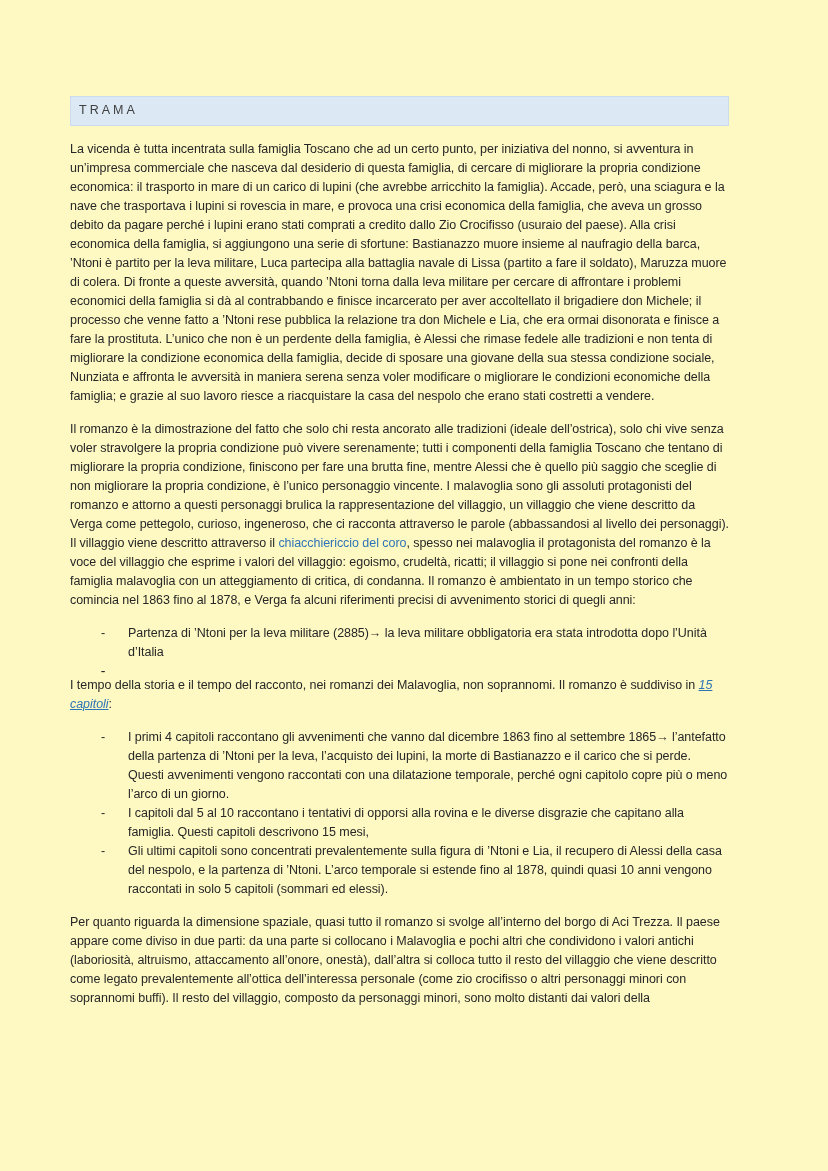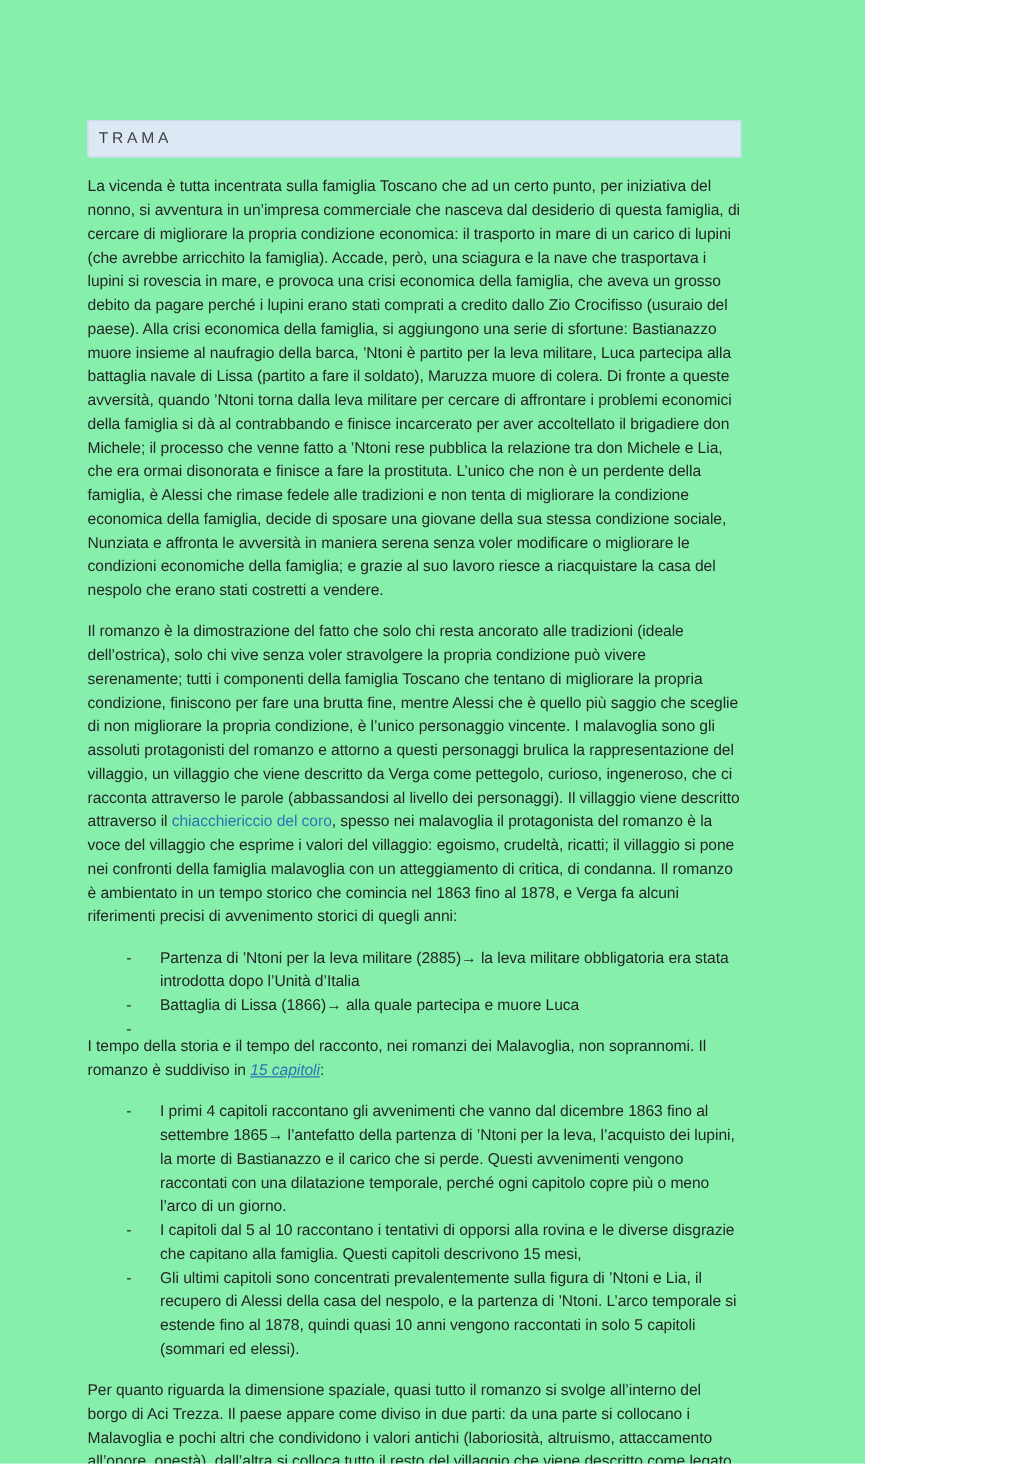--- a/index.html
+++ b/index.html
@@ -1,21 +1,21 @@
 <!DOCTYPE html>
 <html lang="it" style="--accent: #2E74B5; --header-bg: #DCE9F5; --header-border: #CADCEE; --header-text: #404040; --body-text: #262626;"><head>
 <meta charset="utf-8">
 <style>
   html, body { margin: 0; padding: 0; background: #ffffff; }
   .page {
     position: relative;
-    width: 692px;
+    width: 828px;
     height: 1171px;
     box-sizing: border-box;
-    background: #86efac;
+    background: #fef9c3;
     padding: 96px 99px 40px 70px;
     overflow: hidden;
     font-family: "Liberation Sans", sans-serif;
     font-size: 12.5px;
     line-height: 19px;
     letter-spacing: -0.05px;
     color: var(--body-text, #262626);
     text-align: left;
   }
   .section-header {
@@ -42,21 +42,21 @@
 
 <div class="page">
   <div class="section-header">
     <span class="title">TRAMA</span>
   </div>
   <div id="doc-content">
       <p class="para"><span class="run">La vicenda è tutta incentrata sulla famiglia Toscano che ad un certo punto, per iniziativa del nonno, si avventura in un’impresa commerciale che nasceva dal desiderio di questa famiglia, di cercare di migliorare la propria condizione economica: il trasporto in mare di un carico di lupini (che avrebbe arricchito la famiglia). Accade, però, una sciagura e la nave che trasportava i lupini si rovescia in mare, e provoca una crisi economica della famiglia, che aveva un grosso debito da pagare perché i lupini erano stati comprati a credito dallo Zio Crocifisso (usuraio del paese). Alla crisi economica della famiglia, si aggiungono una serie di sfortune: Bastianazzo muore insieme al naufragio della barca, ’Ntoni è partito per la leva militare, Luca partecipa alla battaglia navale di Lissa (partito a fare il soldato), Maruzza muore di colera. Di fronte a queste avversità, quando ’Ntoni torna dalla leva militare per cercare di affrontare i problemi economici della famiglia si dà al contrabbando e finisce incarcerato per aver accoltellato il brigadiere don Michele; il processo che venne fatto a ’Ntoni rese pubblica la relazione tra don Michele e Lia, che era ormai disonorata e finisce a fare la prostituta. L’unico che non è un perdente della famiglia, è Alessi che rimase fedele alle tradizioni e non tenta di migliorare la condizione economica della famiglia, decide di sposare una giovane della sua stessa condizione sociale, Nunziata e affronta le avversità in maniera serena senza voler modificare o migliorare le condizioni economiche della famiglia; e grazie al suo lavoro riesce a riacquistare la casa del nespolo che erano stati costretti a vendere.</span></p>
       <p class="para"><span class="run">Il romanzo è la dimostrazione del fatto che solo chi resta ancorato alle tradizioni (ideale dell’ostrica), solo chi vive senza voler stravolgere la propria condizione può vivere serenamente; tutti i componenti della famiglia Toscano che tentano di migliorare la propria condizione, finiscono per fare una brutta fine, mentre Alessi che è quello più saggio che sceglie di non migliorare la propria condizione, è l’unico personaggio vincente. I malavoglia sono gli assoluti protagonisti del romanzo e attorno a questi personaggi brulica la rappresentazione del villaggio, un villaggio che viene descritto da Verga come pettegolo, curioso, ingeneroso, che ci racconta attraverso le parole (abbassandosi al livello dei personaggi). Il villaggio viene descritto attraverso il </span><span class="run-accent">chiacchiericcio del coro</span><span class="run">, spesso nei malavoglia il protagonista del romanzo è la voce del villaggio che esprime i valori del villaggio: egoismo, crudeltà, ricatti; il villaggio si pone nei confronti della famiglia malavoglia con un atteggiamento di critica, di condanna. Il romanzo è ambientato in un tempo storico che comincia nel 1863 fino al 1878, e Verga fa alcuni riferimenti precisi di avvenimento storici di quegli anni:</span></p>
       <div class="list">
         <div class="li"><span class="marker">-</span><span class="li-text"><span class="run">Partenza di ’Ntoni per la leva militare (2885)→ la leva militare obbligatoria era stata introdotta dopo l’Unità d’Italia</span></span></div>
-        <div class="li"><span class="marker">-</span><span class="li-text"><span class="run">Battaglia di Lissa (1866)→ alla quale partecipa e muore Luca</span></span></div>
+        <div class="li"><span class="marker">-</span></div>
         <div class="li"><span class="marker">-</span></div>
       </div>
       <p class="para"><span class="run">I tempo della storia e il tempo del racconto, nei romanzi dei Malavoglia, non soprannomi. Il romanzo è suddiviso in </span><span class="run-accent-italic">15 capitoli</span><span class="run">:</span></p>
       <div class="list">
         <div class="li"><span class="marker">-</span><span class="li-text"><span class="run">I primi 4 capitoli raccontano gli avvenimenti che vanno dal dicembre 1863 fino al settembre 1865→ l’antefatto della partenza di ’Ntoni per la leva, l’acquisto dei lupini, la morte di Bastianazzo e il carico che si perde. Questi avvenimenti vengono raccontati con una dilatazione temporale, perché ogni capitolo copre più o meno l’arco di un giorno.</span></span></div>
         <div class="li"><span class="marker">-</span><span class="li-text"><span class="run">I capitoli dal 5 al 10 raccontano i tentativi di opporsi alla rovina e le diverse disgrazie che capitano alla famiglia. Questi capitoli descrivono 15 mesi,</span></span></div>
         <div class="li"><span class="marker">-</span><span class="li-text"><span class="run">Gli ultimi capitoli sono concentrati prevalentemente sulla figura di ’Ntoni e Lia, il recupero di Alessi della casa del nespolo, e la partenza di ’Ntoni. L’arco temporale si estende fino al 1878, quindi quasi 10 anni vengono raccontati in solo 5 capitoli (sommari ed elessi).</span></span></div>
       </div>
       <p class="para"><span class="run">Per quanto riguarda la dimensione spaziale, quasi tutto il romanzo si svolge all’interno del borgo di Aci Trezza. Il paese appare come diviso in due parti: da una parte si collocano i Malavoglia e pochi altri che condividono i valori antichi (laboriosità, altruismo, attaccamento all’onore, onestà), dall’altra si colloca tutto il resto del villaggio che viene descritto come legato prevalentemente all’ottica dell’interessa personale (come zio crocifisso o altri personaggi minori con soprannomi buffi). Il resto del villaggio, composto da personaggi minori, sono molto distanti dai valori della</span></p>
     </div>

